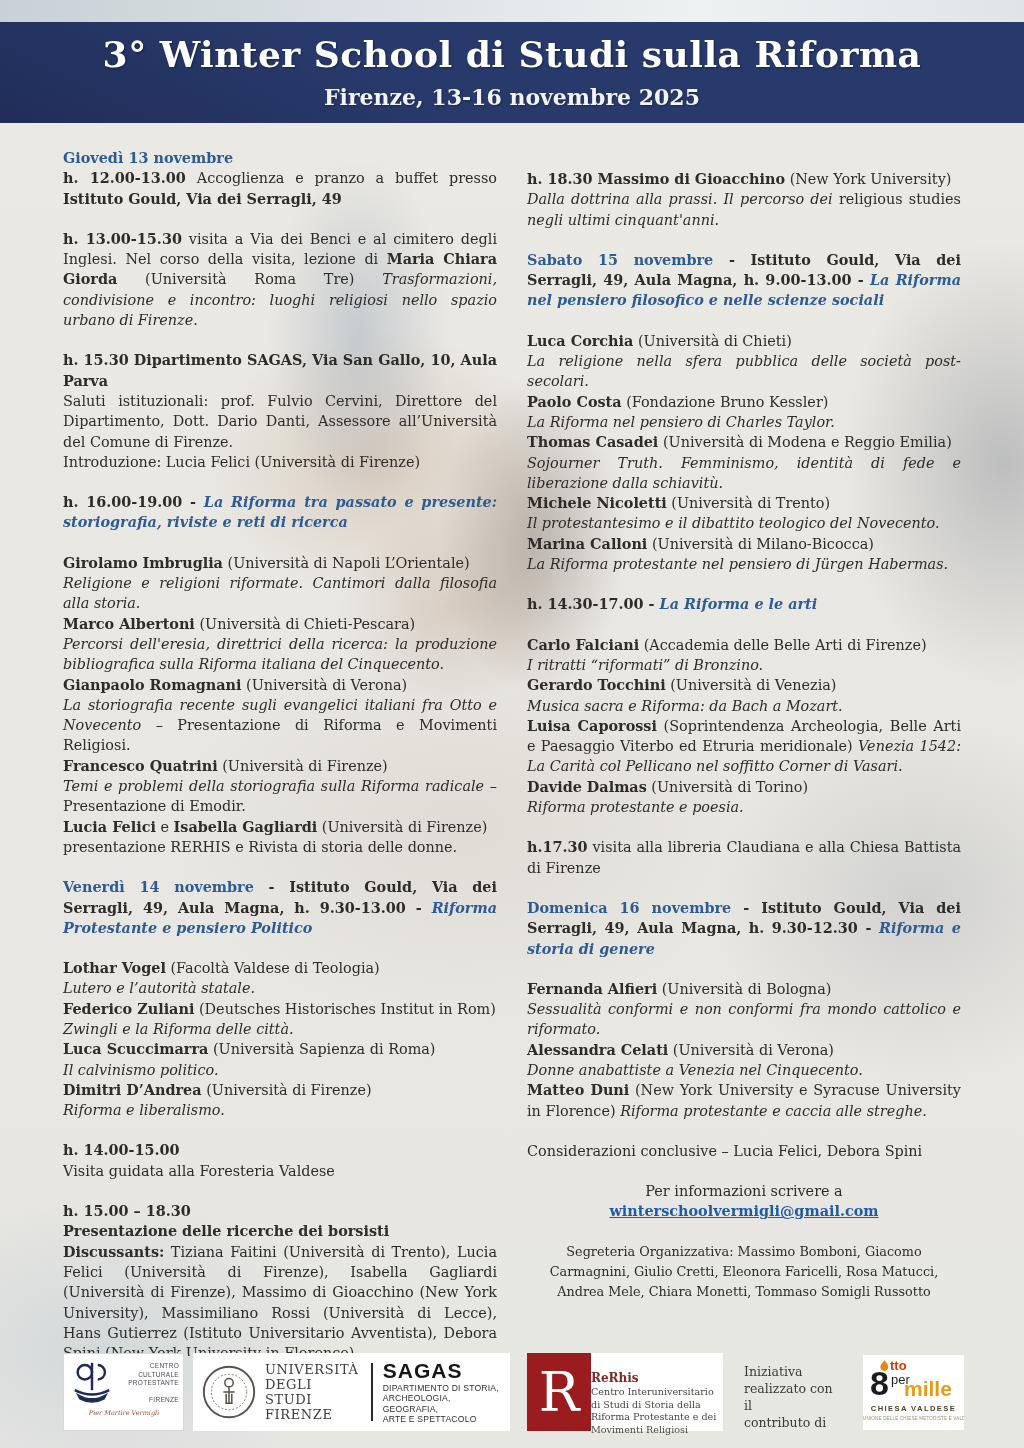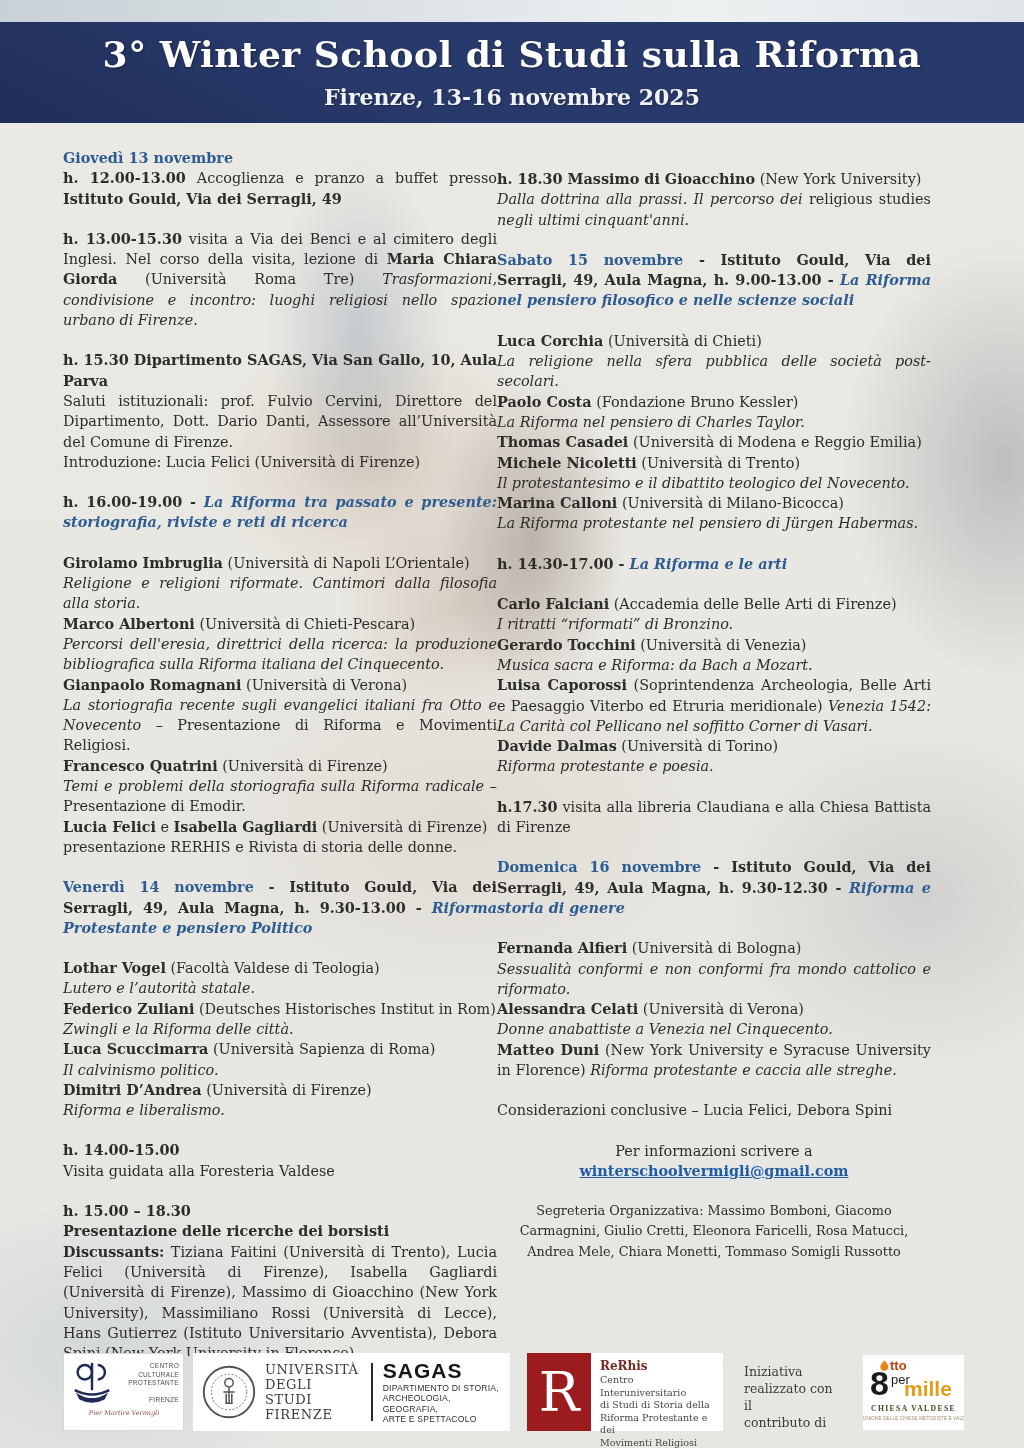--- a/index.html
+++ b/index.html
@@ -44,21 +44,21 @@
     text-shadow:1px 1px 2px rgba(0,0,0,0.35);
   }
   .banner-subtitle{
     position:relative;
     margin-top:9px;
     font-size:22px;font-weight:bold;color:#f2f3f6;
     text-shadow:1px 1px 2px rgba(0,0,0,0.3);
   }
   
   .columns{
-    display:flex;
+    display:flex;gap:30px;
     padding:25px 26px 0 63px;
     height:1208px;
     box-sizing:content-box;
     overflow:hidden;
   }
   .col{
     width:434px;
     font-size:14.4px;
     line-height:20.3px;
   }
@@ -95,33 +95,33 @@
   .sagas-lines{font-family:"Liberation Sans",sans-serif;font-size:8.6px;line-height:10.5px;color:#2e2e2e;margin-top:2px;letter-spacing:0.2px;}
   
   .rerhis{margin-left:17px;width:196px;display:flex;align-items:stretch;padding:0;}
   .r-mark{
     width:64px;height:78px;flex:none;
     background:#9a1c1f;
     color:#ffffff;font-size:54px;font-weight:normal;
     display:flex;align-items:center;justify-content:center;
     font-family:"DejaVu Serif",serif;
   }
-  .rerhis-text{padding:6px 6px 4px 9px;}
+  .rerhis-text{padding:6px 6px 4px 0;margin-top:12px;}
   .rerhis-title{font-weight:bold;font-size:12px;color:#7a2a22;}
   .rerhis-lines{font-size:9.6px;line-height:12.6px;color:#4a4641;margin-top:1px;}
   
   .contrib{margin-left:21px;width:95px;font-size:12.5px;line-height:17px;color:#3c3a37;padding-top:10px;}
   
   .opm{margin-left:24px;width:101px;position:relative;height:75px;margin-top:2px;font-family:"Liberation Sans",sans-serif;}
   .opm-flame{position:absolute;left:17px;top:5px;width:9px;height:13px;}
   .opm-tto{position:absolute;left:27px;top:3px;font-weight:bold;font-size:13px;color:#c2410c;}
   .opm-eight{position:absolute;left:7px;top:11px;font-weight:bold;font-size:34px;line-height:34px;color:#1c1c1c;}
   .opm-per{position:absolute;left:28px;top:17px;font-weight:normal;font-size:13px;color:#1c1c1c;}
   .opm-mille{position:absolute;left:41px;top:22px;font-weight:bold;font-size:21px;color:#e89c15;}
-  .opm-church{position:absolute;left:0;right:0;top:49px;text-align:center;font-size:7.6px;letter-spacing:1.4px;color:#4f4128;font-weight:bold;font-family:Liberation Serif, serif;}
+  .opm-church{position:absolute;left:0;right:0;top:49px;text-align:center;font-size:7.6px;letter-spacing:1.4px;color:#4f4128;font-weight:bold;}
   .opm-small{position:absolute;left:0;right:0;top:61px;text-align:center;font-size:4.5px;letter-spacing:0.2px;color:#9a8a6a;white-space:nowrap;overflow:hidden;}
 </style>
 </head>
 <body>
 
 <div class="page">
 
   <div class="topstrip"></div>
 
   <div class="banner">
@@ -165,20 +165,21 @@
       </div>
     <div class="col col-right">
         <p class="para a-j"><span class=" s-b">h. 18.30 Massimo di Gioacchino</span><span class=" s-n"> (New York University)</span></p>
         <p class="para a-j"><span class=" s-i">Dalla dottrina alla prassi. Il percorso dei </span><span class=" s-n">religious studies</span><span class=" s-i"> negli ultimi cinquant'anni.</span></p>
         <p class="para a-j" style="margin-top: 20px;"><span class=" s-hb">Sabato 15 novembre</span><span class=" s-b"> - Istituto Gould, Via dei Serragli, 49, Aula Magna, h. 9.00-13.00 - </span><span class=" s-hbi">La Riforma nel pensiero filosofico e nelle scienze sociali</span></p>
         <p class="para a-j" style="margin-top: 20px;"><span class=" s-b">Luca Corchia</span><span class=" s-n"> (Università di Chieti)</span></p>
         <p class="para a-j"><span class=" s-i">La religione nella sfera pubblica delle società post-secolari.</span></p>
         <p class="para a-j"><span class=" s-b">Paolo Costa</span><span class=" s-n"> (Fondazione Bruno Kessler)</span></p>
         <p class="para a-j"><span class=" s-i">La Riforma nel pensiero di Charles Taylor.</span></p>
         <p class="para a-j"><span class=" s-b">Thomas Casadei</span><span class=" s-n"> (Università di Modena e Reggio Emilia)</span></p>
+        <p class="para a-j"><span class=" s-i">Sojourner Truth. Femminismo, identità di fede e liberazione dalla schiavitù.</span></p>
         <p class="para a-j"><span class=" s-b">Michele Nicoletti</span><span class=" s-n"> (Università di Trento)</span></p>
         <p class="para a-j"><span class=" s-i">Il protestantesimo e il dibattito teologico del Novecento.</span></p>
         <p class="para a-j"><span class=" s-b">Marina Calloni</span><span class=" s-n"> (Università di Milano-Bicocca)</span></p>
         <p class="para a-j"><span class=" s-i">La Riforma protestante nel pensiero di Jürgen Habermas.</span></p>
         <p class="para a-j" style="margin-top: 20px;"><span class=" s-b">h. 14.30-17.00 - </span><span class=" s-hbi">La Riforma e le arti</span></p>
         <p class="para a-j" style="margin-top: 20px;"><span class=" s-b">Carlo Falciani</span><span class=" s-n"> (Accademia delle Belle Arti di Firenze)</span></p>
         <p class="para a-j"><span class=" s-i">I ritratti “riformati” di Bronzino.</span></p>
         <p class="para a-j"><span class=" s-b">Gerardo Tocchini</span><span class=" s-n"> (Università di Venezia)</span></p>
         <p class="para a-j"><span class=" s-i">Musica sacra e Riforma: da Bach a Mozart.</span></p>
         <p class="para a-j"><span class=" s-b">Luisa Caporossi</span><span class=" s-n"> (Soprintendenza Archeologia, Belle Arti e Paesaggio Viterbo ed Etruria meridionale) </span><span class=" s-i">Venezia 1542: La Carità col Pellicano nel soffitto Corner di Vasari.</span></p>

